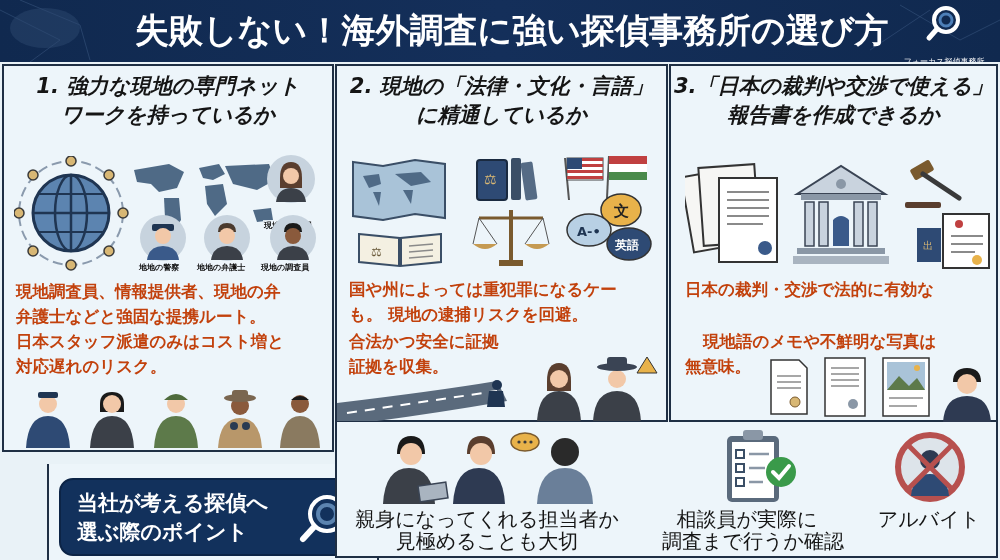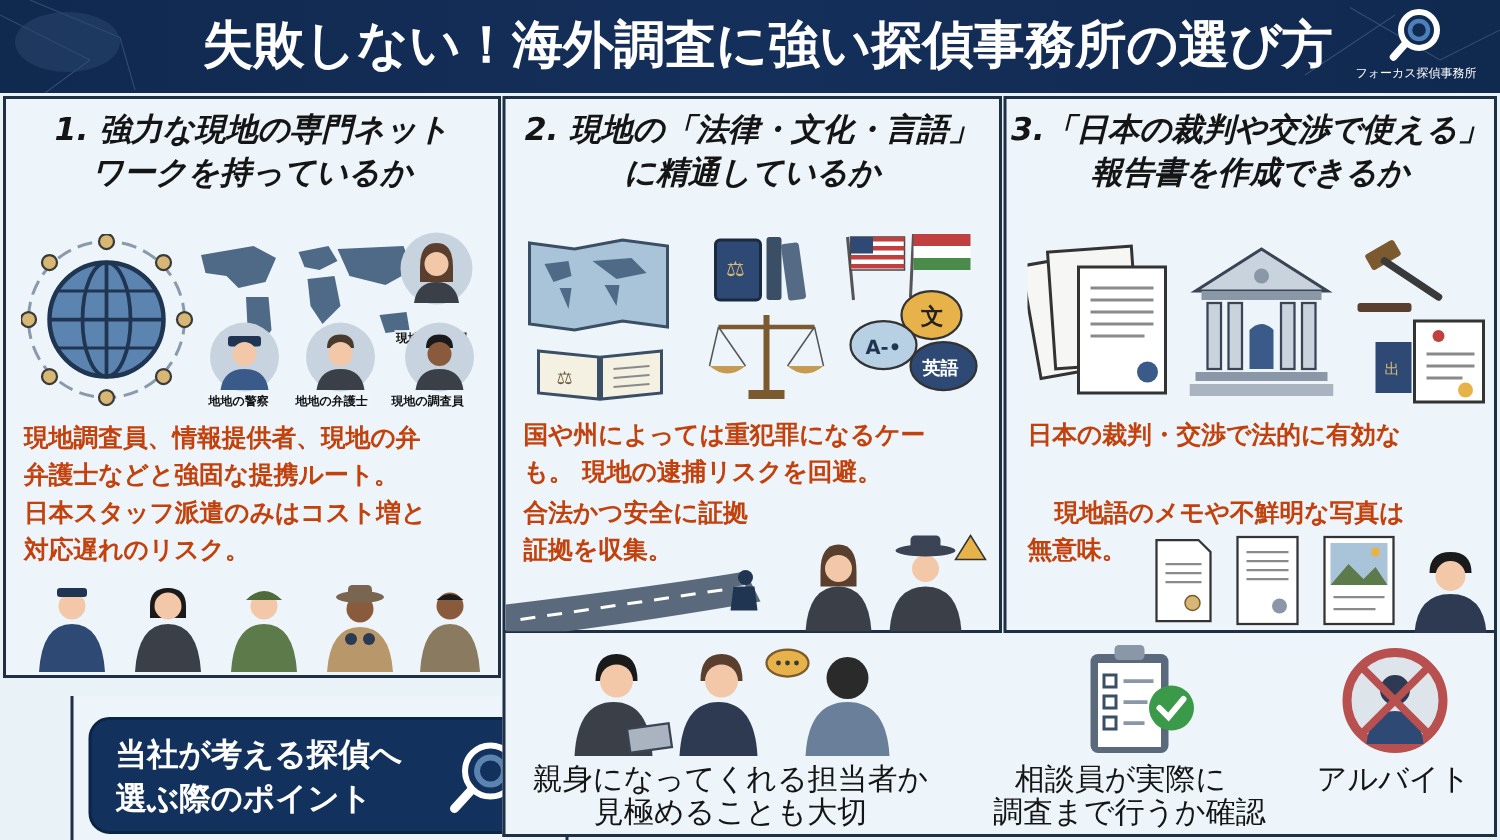--- a/index.html
+++ b/index.html
@@ -11,21 +11,21 @@
     background: linear-gradient(90deg, #10294f 0%, #142f5a 50%, #10294f 100%);
     overflow: hidden;
   }
   .header .net { position: absolute; inset: 0; opacity: 0.35; }
   .header-title {
     position: absolute; left: 95px; top: 8px; font-size: 34px; font-weight: bold;
     color: #ffffff; letter-spacing: 0px; white-space: nowrap; line-height: 44px; margin-left: 40px;
   }
   .logo { position: absolute; right: 10px; top: 4px; width: 92px; height: 56px; text-align: center; }
   .logo svg { display: block; margin: 0 auto; }
-  .logo-text { font-size: 8px; color: #fff; white-space: nowrap; margin-top: 1px; }
+  .logo-text { font-size: 8px; color: #fff; white-space: nowrap; margin-top: 14px; }
 
   .panel {
     position: absolute; background: #edf5fa; border: 2px solid #1f2f44;
   }
   .p1 { left: 2px; top: 64px; width: 332px; height: 388px; }
   .p2 { left: 335px; top: 64px; width: 333px; height: 358px; }
   .p3 { left: 669px; top: 64px; width: 329px; height: 358px; }
   .p4 { left: 2px; top: 464px; width: 332px; height: 124px; border-top: none; margin-left: 45px; }
   .p5 { left: 335px; top: 422px; width: 663px; height: 136px; border-top: none; }
 

